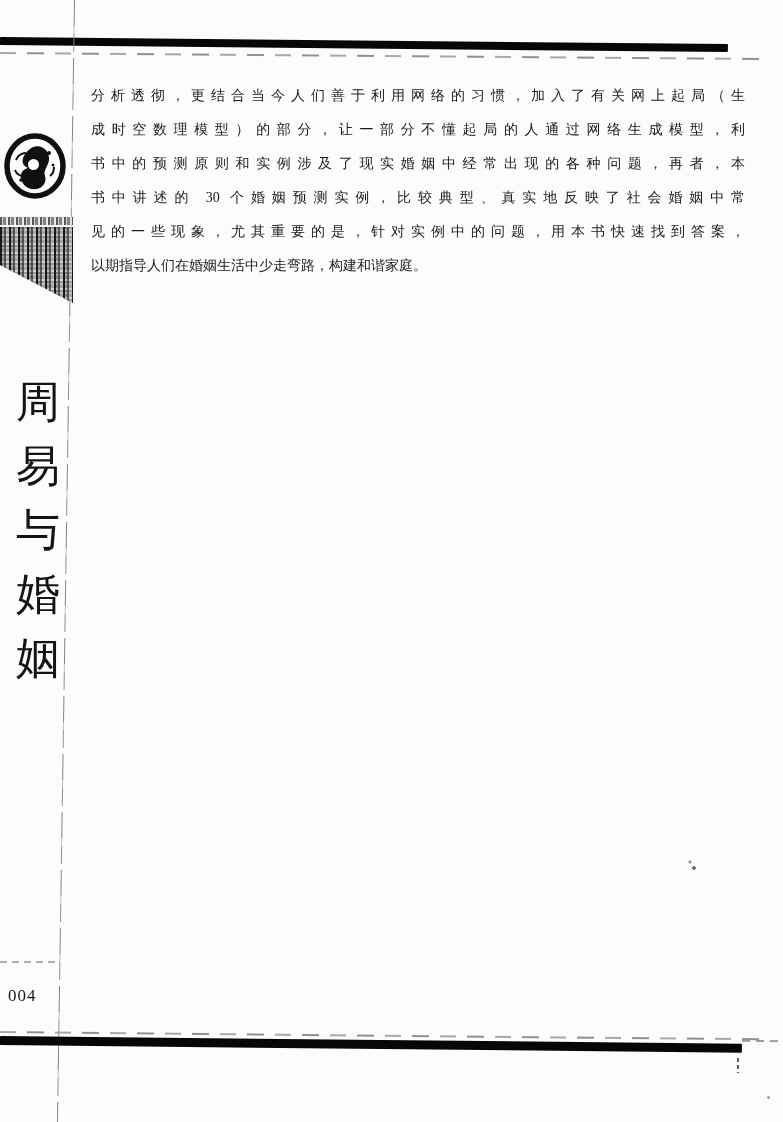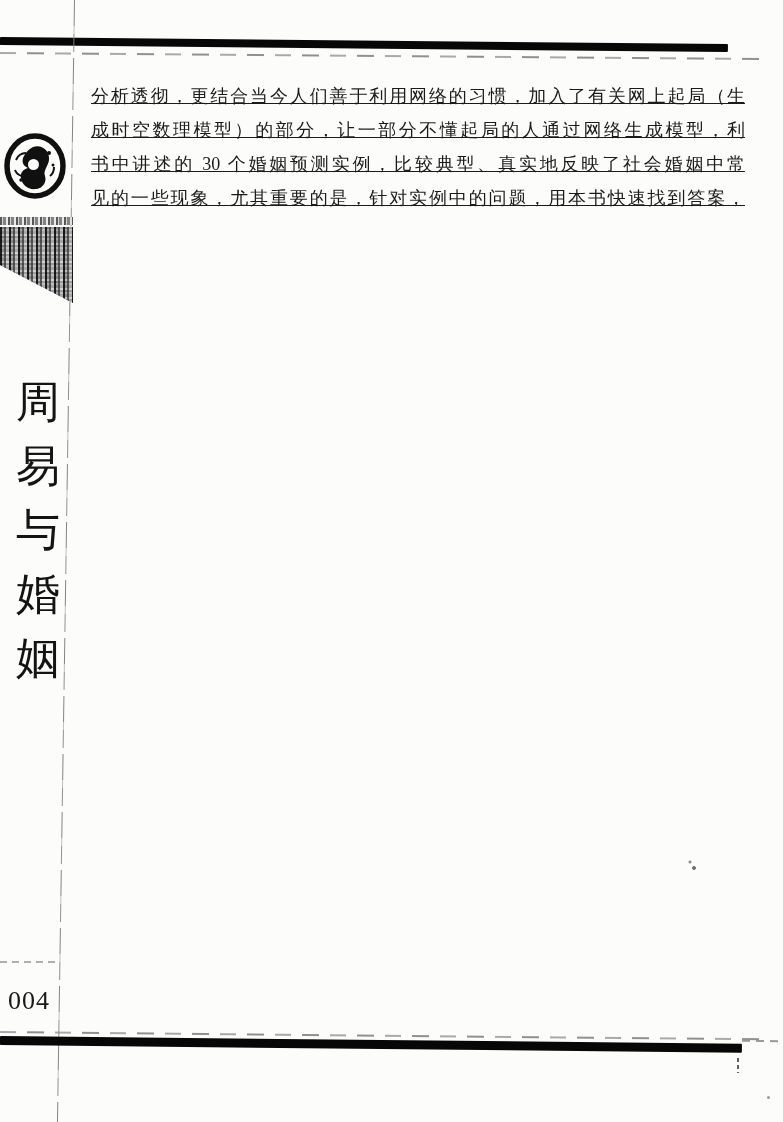--- a/index.html
+++ b/index.html
@@ -47,26 +47,26 @@
     font-size:44px;line-height:1;color:#141414;
     font-family:"DejaVu Serif","Liberation Serif",serif;
   }
   
   .pagenum-line{
     position:absolute;left:0;top:961px;width:58px;height:1.5px;opacity:.7;
     background:repeating-linear-gradient(90deg,#8f8f8f 0 7px,transparent 7px 12px);
   }
   .pagenum{
     position:absolute;left:8px;top:986px;
-    font-size:26px;letter-spacing:1px;color:#1a1a1a;
+    font-size:17px;letter-spacing:1px;color:#1a1a1a;
   }
   
   .textblock{
     position:absolute;left:91px;top:79px;width:654px;
-    font-size:18px;line-height:34px;color:#1b1b1b;text-decoration:underline;
+    font-size:14px;line-height:34px;color:#1b1b1b;
   }
   .line{height:34px;text-align:justify;text-align-last:justify;white-space:normal;}
   .line.last{text-align-last:left;}
   .line.indent{text-indent:40px;}
   
   .speck-a{position:absolute;left:688px;top:860px;width:9px;height:11px;
     background:radial-gradient(circle at 2px 2px,#8a8a8a 1.2px,transparent 1.8px),
                radial-gradient(circle at 6px 8px,#767676 1.6px,transparent 2.2px);}
   .speck-b{position:absolute;left:737px;top:1058px;width:2px;height:15px;
     background:repeating-linear-gradient(180deg,#5f5f5f 0 4px,transparent 4px 7px);}
@@ -104,22 +104,24 @@
     <span>婚</span>
     <span>姻</span>
   </div>
 
   <div class="pagenum-line"></div>
   <div class="pagenum">004</div>
 
   <div class="textblock">
     <div class="line">分析透彻，更结合当今人们善于利用网络的习惯，加入了有关网上起局（生</div>
     <div class="line">成时空数理模型）的部分，让一部分不懂起局的人通过网络生成模型，利</div>
+    <div class="line">书中的预测原则和实例涉及了现实婚姻中经常出现的各种问题，再者，本</div>
     <div class="line">书中讲述的 30 个婚姻预测实例，比较典型、真实地反映了社会婚姻中常</div>
     <div class="line">见的一些现象，尤其重要的是，针对实例中的问题，用本书快速找到答案，</div>
+    <div class="line last">以期指导人们在婚姻生活中少走弯路，构建和谐家庭。</div>
   </div>
 
   <div class="thinline bottom"></div>
   <div class="bar bottom"></div>
   <div class="bar-tail"></div>
 
   <div class="speck-a"></div>
   <div class="speck-b"></div>
   <div class="speck-c"></div>
 

